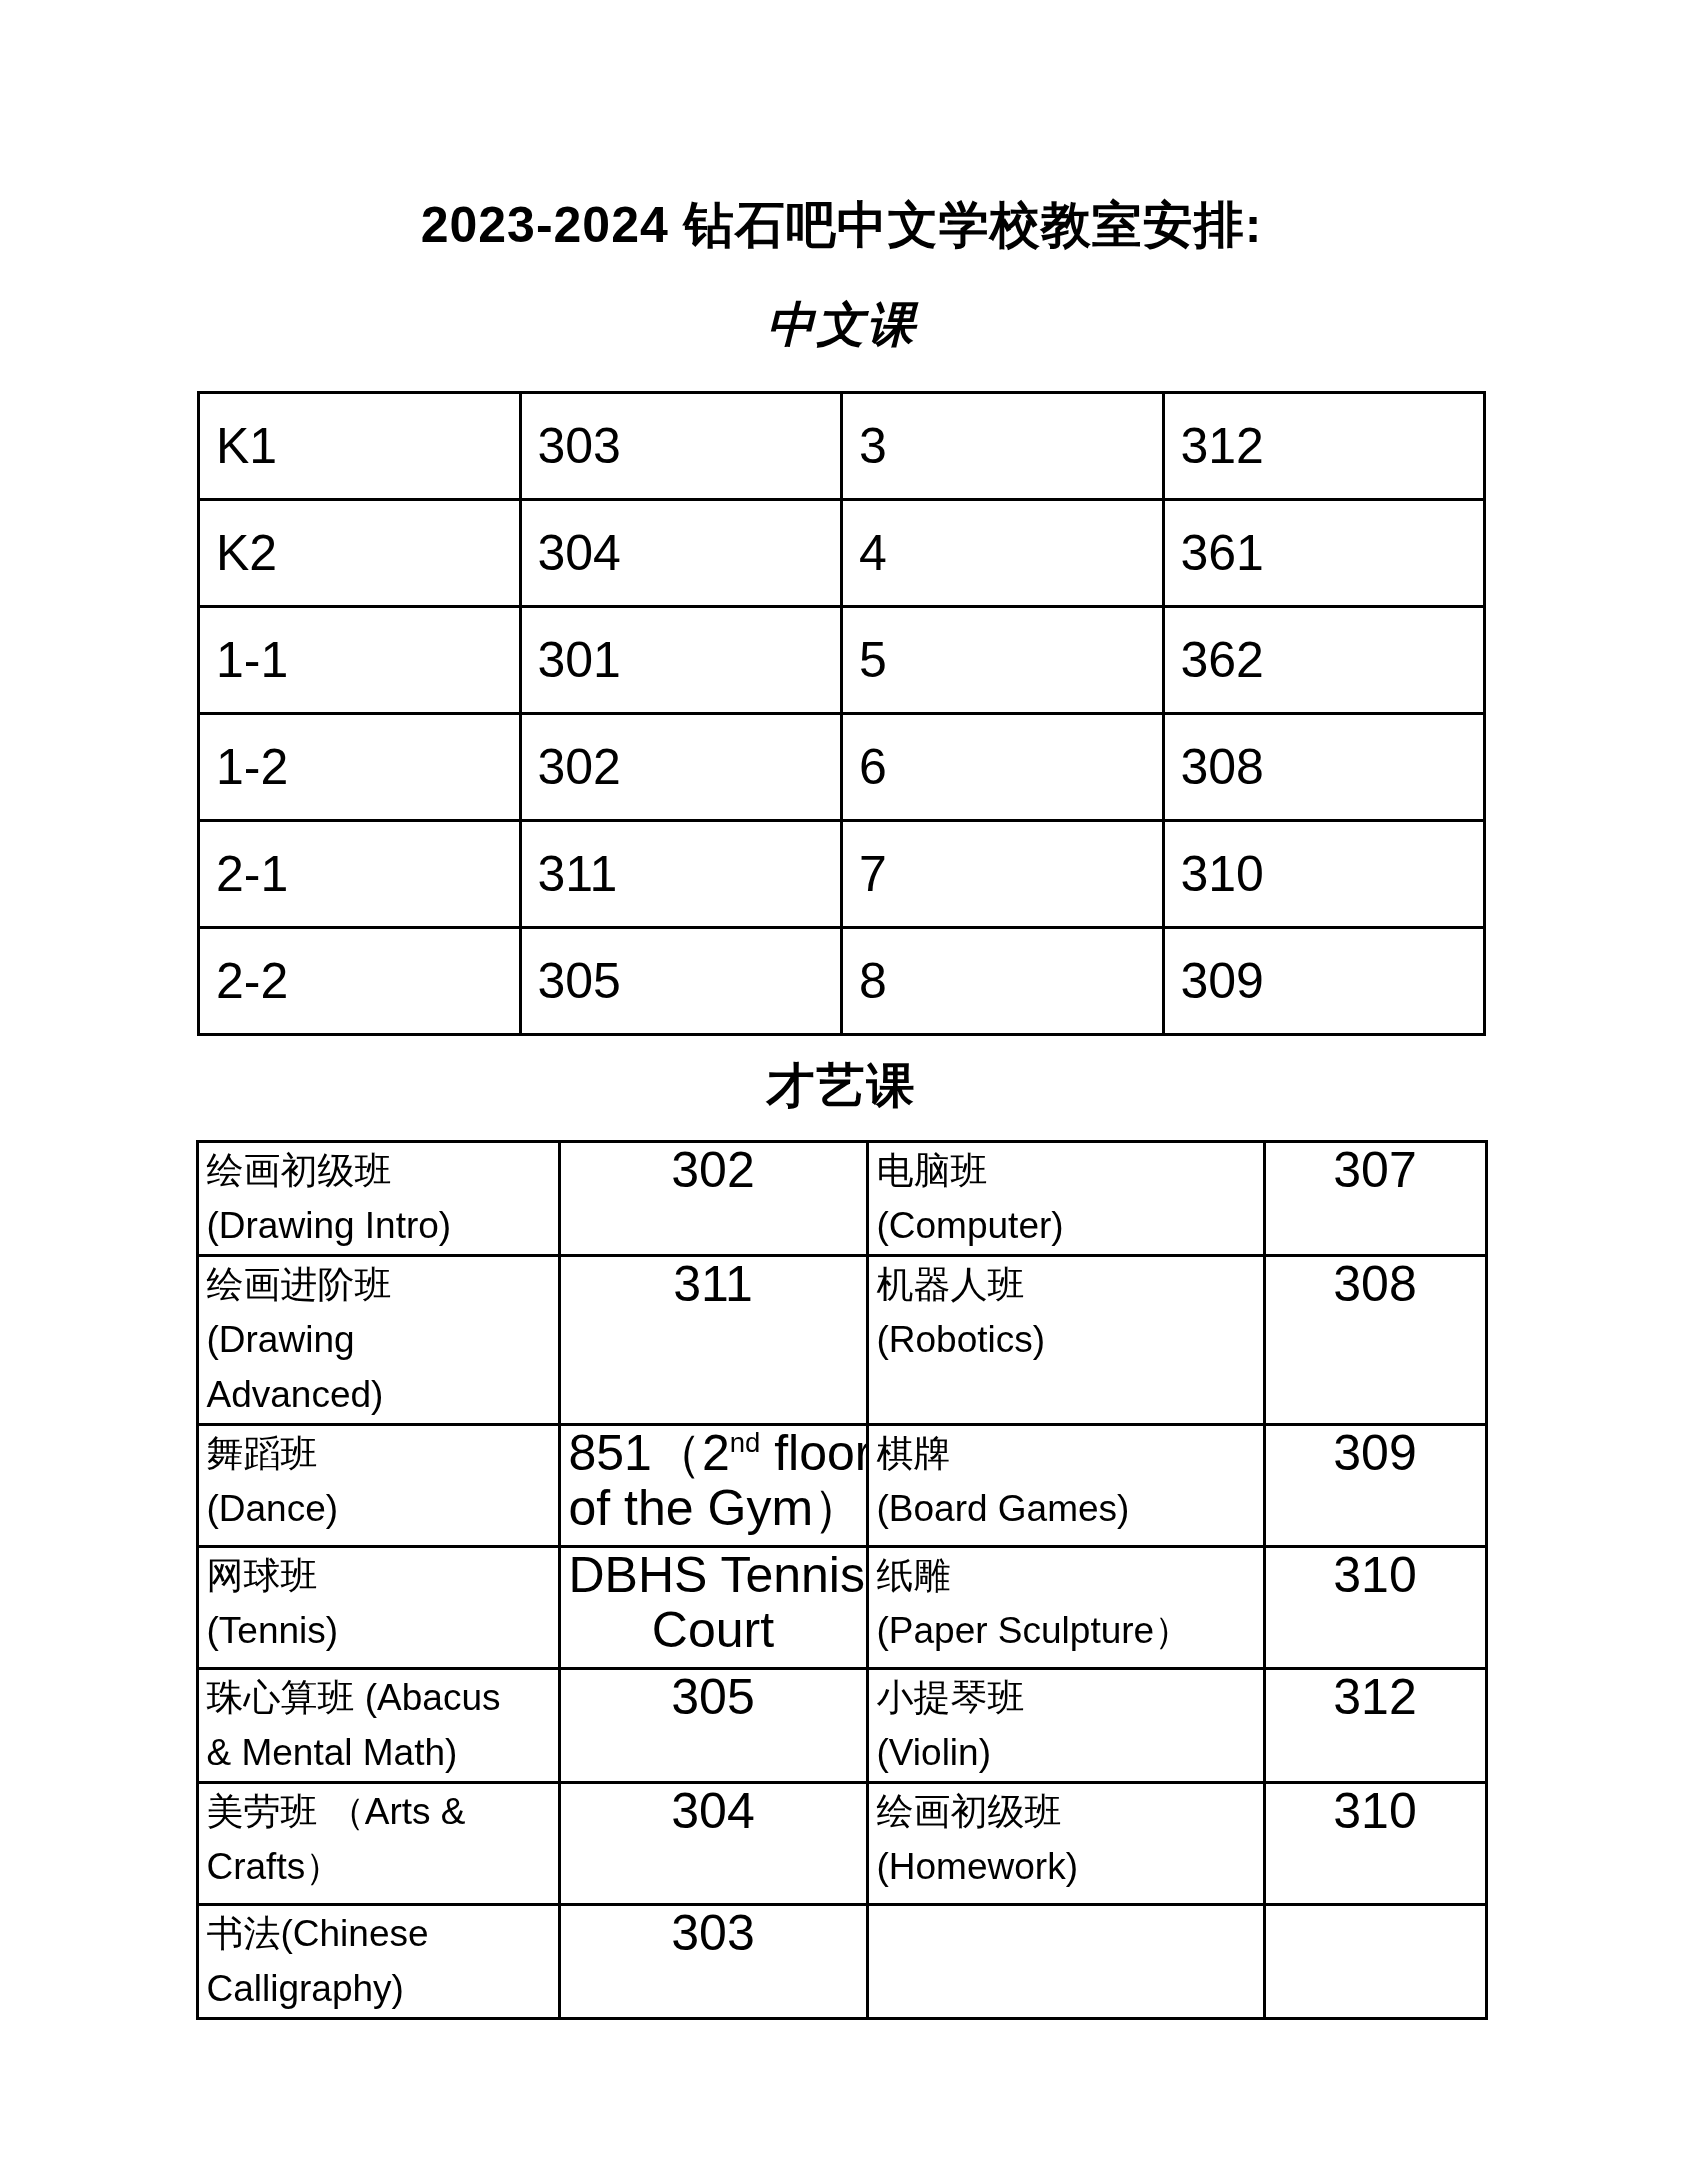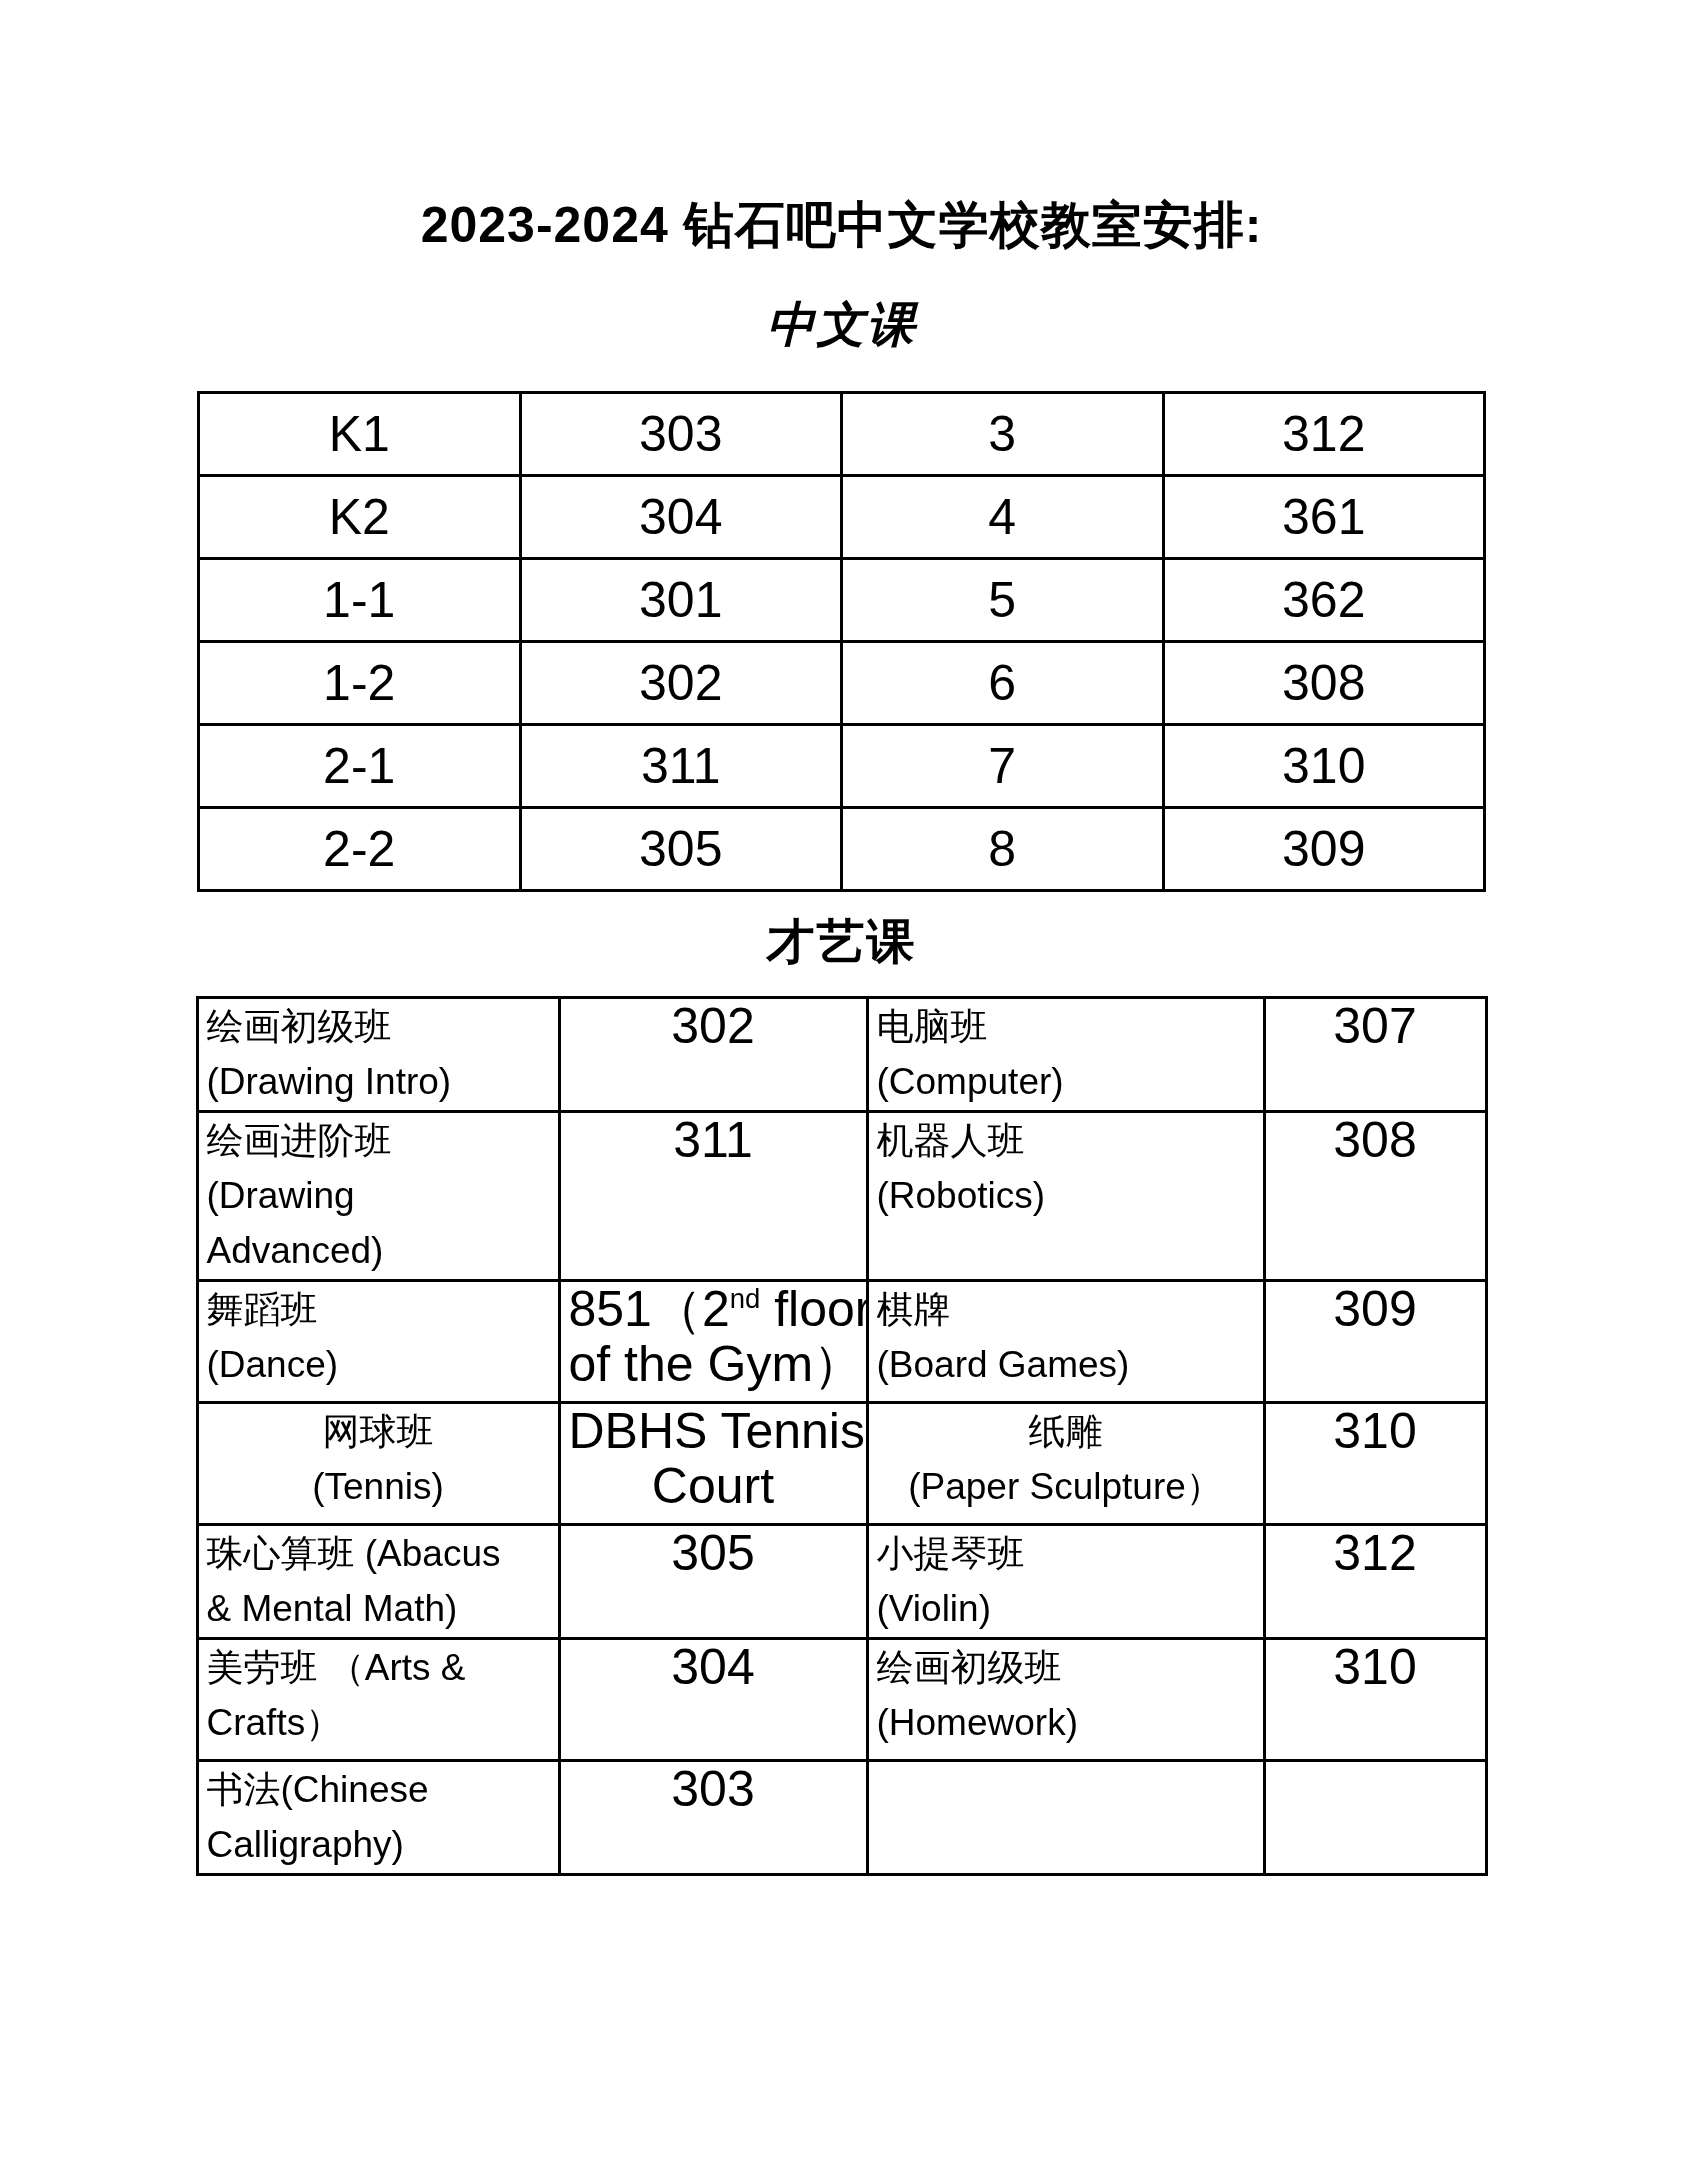--- a/index.html
+++ b/index.html
@@ -34,24 +34,23 @@
     width: 1289px;
   }
   td { border: 3px solid #000000; }
 
   
   .t1 { margin-top: 37px; }
   .t1 td {
     width: 25%;
     height: 72px;
     line-height: 72px;
-    text-align: center;
     vertical-align: middle;
     font-size: 50px;
-    padding: 4px;
+    padding: 16px;
     white-space: nowrap;
     overflow: hidden;
   }
 
   
   .t2 { margin-top: 25px; padding-left: 32px; }
   .t2 td {
     vertical-align: top;
     padding: 0 8px;
     overflow: hidden;
@@ -66,21 +65,21 @@
     font-size: 50px;
     line-height: 55px;
   }
   .t2 col.c1 { width: 362px; }
   .t2 col.c2 { width: 308px; }
   .t2 col.c3 { width: 397px; }
   .t2 col.c4 { width: 222px; }
   .t2 tr:nth-child(1) td { height: 111px; }
   .t2 tr:nth-child(2) td { height: 166px; }
   .t2 tr:nth-child(3) td { height: 119px; }
-  .t2 tr:nth-child(4) td { height: 119px; text-align: center; }
+  .t2 tr:nth-child(4) td { height: 119px; }
   .t2 tr:nth-child(5) td { height: 111px; }
   .t2 tr:nth-child(6) td { height: 119px; }
   .t2 tr:nth-child(7) td { height: 111px; margin-top: 48px; }
 
   .t2 sup {
     font-size: 0.55em;
     line-height: 0;
     vertical-align: super;
   }
   .line { white-space: nowrap; }

